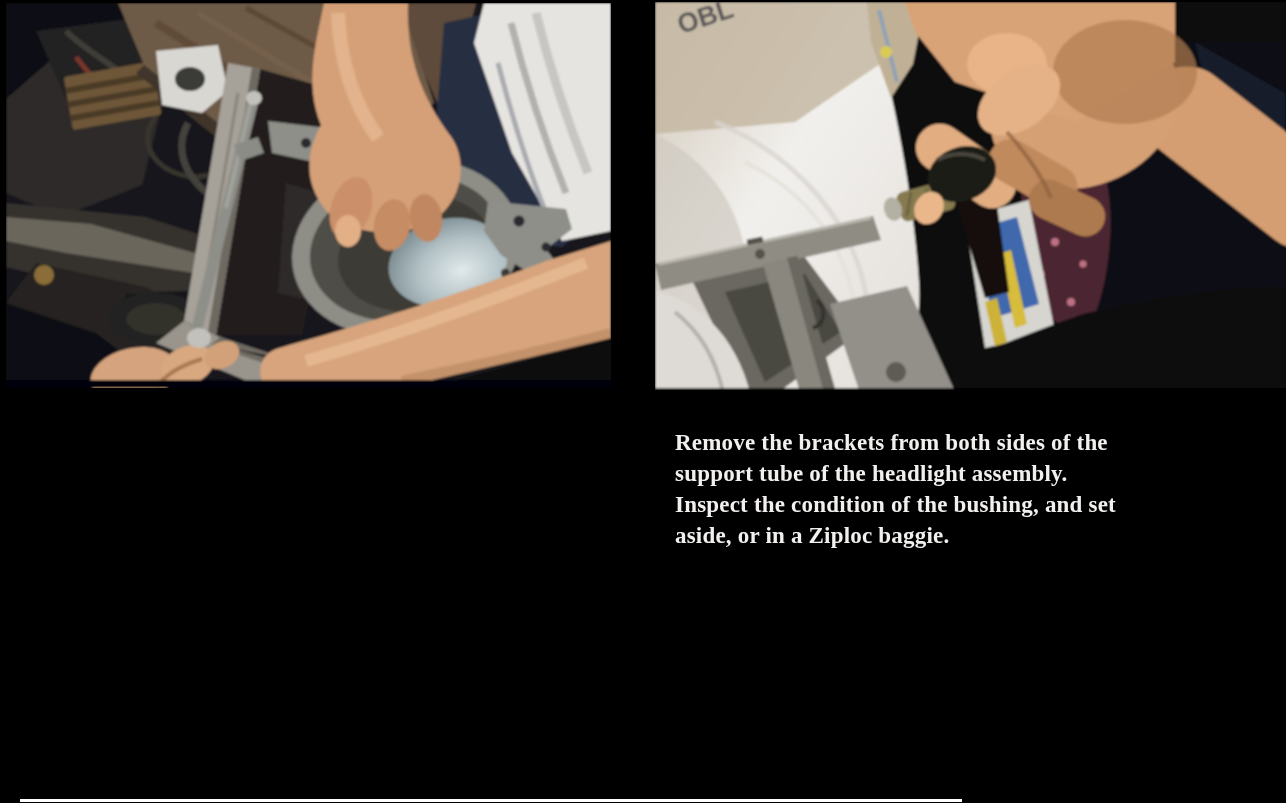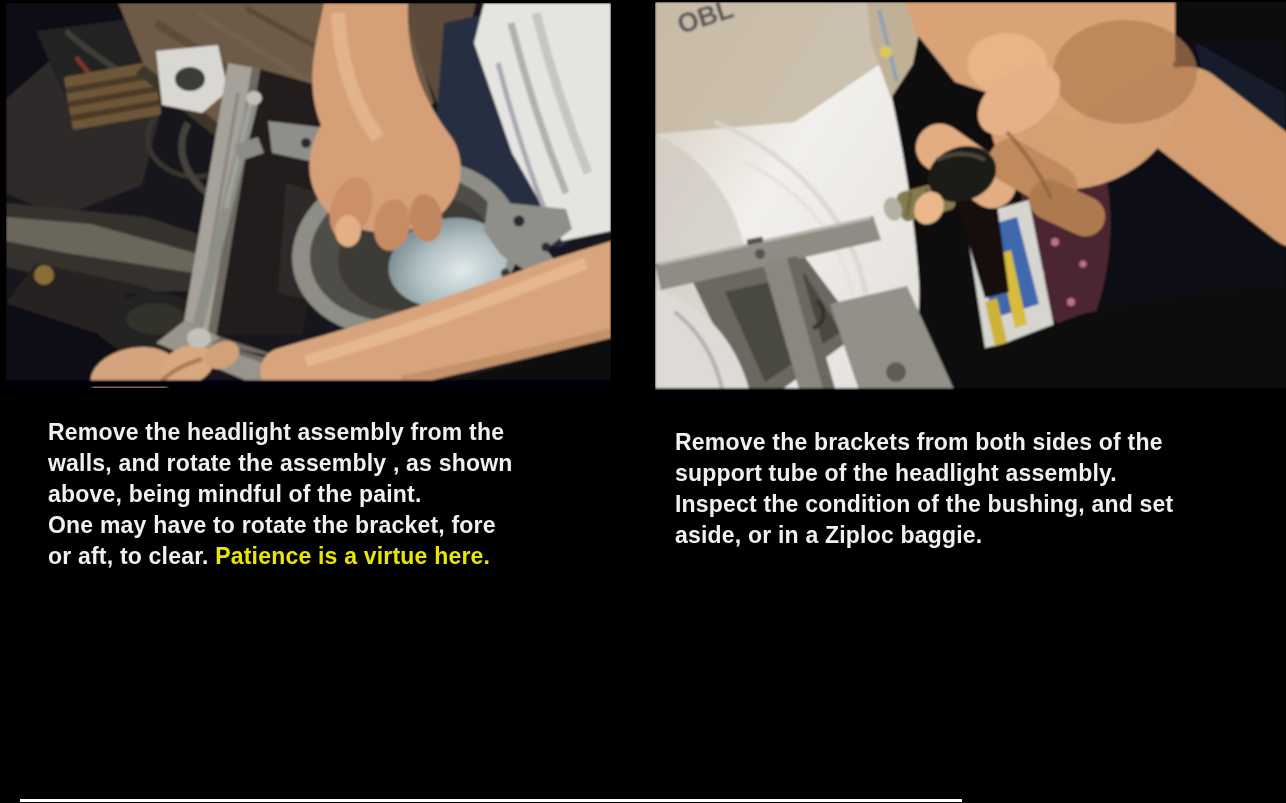--- a/index.html
+++ b/index.html
@@ -4,21 +4,21 @@
 <style>
   html,body{margin:0;padding:0;background:#000;}
   body{width:1286px;height:803px;overflow:hidden;font-family:"Liberation Sans",sans-serif;}
   .slide{position:absolute;inset:0;width:1286px;height:803px;background:#000;}
   figure.photo{position:absolute;margin:0;padding:0;line-height:0;}
   .photo-left{left:6px;top:3px;width:605px;height:385px;}
   .photo-right{left:655px;top:2px;width:631px;height:394px;}
   .caption{position:absolute;white-space:pre-line;font-weight:bold;
            font-size:23px;line-height:31px;letter-spacing:0.2px;color:#f1f0ee;}
   .caption-left{left:48px;top:417px;width:575px;}
-  .caption-right{left:675px;top:427px;width:595px;}
+  .caption-right{left:675px;top:427px;width:595px;font-family:Liberation Serif, serif;}
   .caption .hl{color:#e9e700;}
   .bottom-line{position:absolute;left:20px;top:799px;width:942px;height:3px;background:#ffffff;}
   svg{display:block;}
 </style>
 </head>
 <body>
 
 <div class="slide">
 
   <figure class="photo photo-left">
@@ -252,25 +252,20 @@
           <ellipse cx="307" cy="172" rx="35" ry="27" transform="rotate(-20 307 172)" fill="#1e1c19"></ellipse>
           <path d="M282,158 C296,150 316,150 330,158" stroke="#4a463e" stroke-width="4" fill="none"></path>
         </g>
         <ellipse cx="274" cy="206" rx="14" ry="17" transform="rotate(30 274 206)" fill="#eab78a"></ellipse>
 
         <rect x="0" y="386" width="631" height="8" fill="#000000"></rect>
       </g>
     </svg>
   </figure>
 
-  <div class="caption caption-left"><span>Remove the headlight assembly from the
-walls, and rotate the assembly , as shown
-above, being mindful of the paint.
-One may have to rotate the bracket, fore
-or aft, to clear. </span><span class="hl">Patience is a virtue here.</span></div>
 
   <div class="caption caption-right"><span>Remove the brackets from both sides of the
 support tube of the headlight assembly.
 Inspect the condition of the bushing, and set
 aside, or in a Ziploc baggie.</span></div>
 
   <div class="bottom-line"></div>
 </div>
 
 </body></html>

